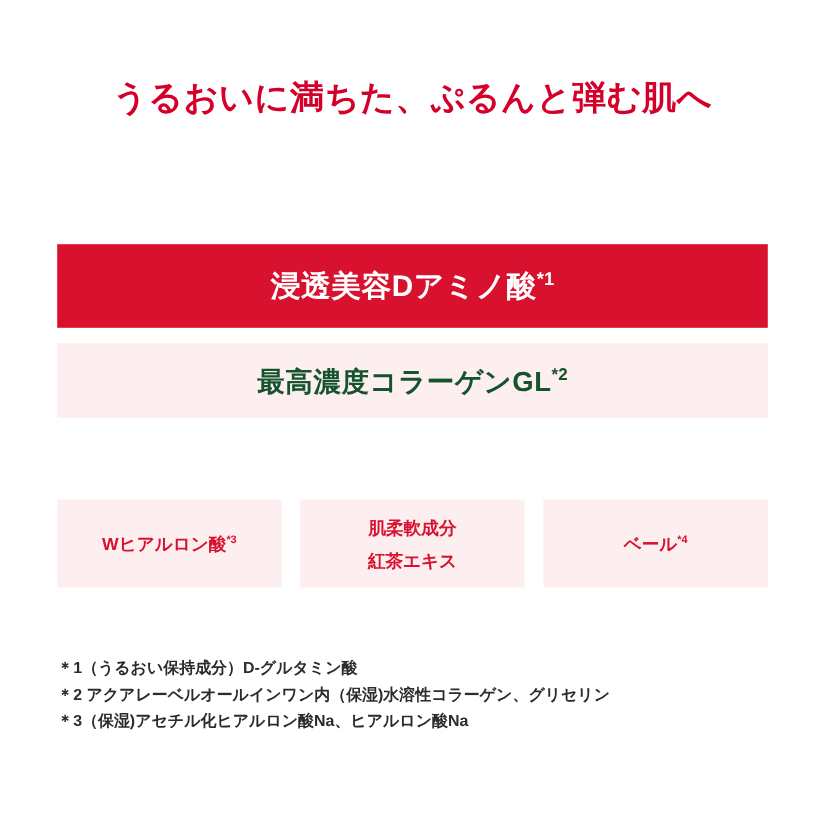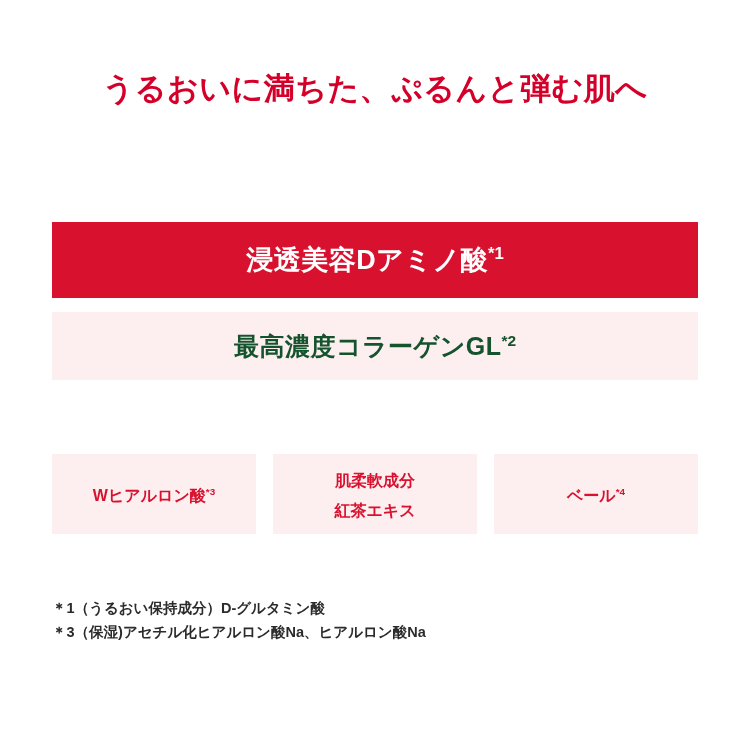--- a/index.html
+++ b/index.html
@@ -153,16 +153,17 @@
     </div>
 
     <div class="card">
       <div class="card-line"><span>ベール</span><sup>*4</sup></div>
     </div>
 
   </div>
 
   <div class="footnotes">
     <div class="footnote">＊1（うるおい保持成分）D-グルタミン酸</div>
+    <div class="footnote">＊2 アクアレーベルオールインワン内（保湿)水溶性コラーゲン、グリセリン</div>
     <div class="footnote">＊3（保湿)アセチル化ヒアルロン酸Na、ヒアルロン酸Na</div>
   </div>
 
 </div>
 
 </body></html>

